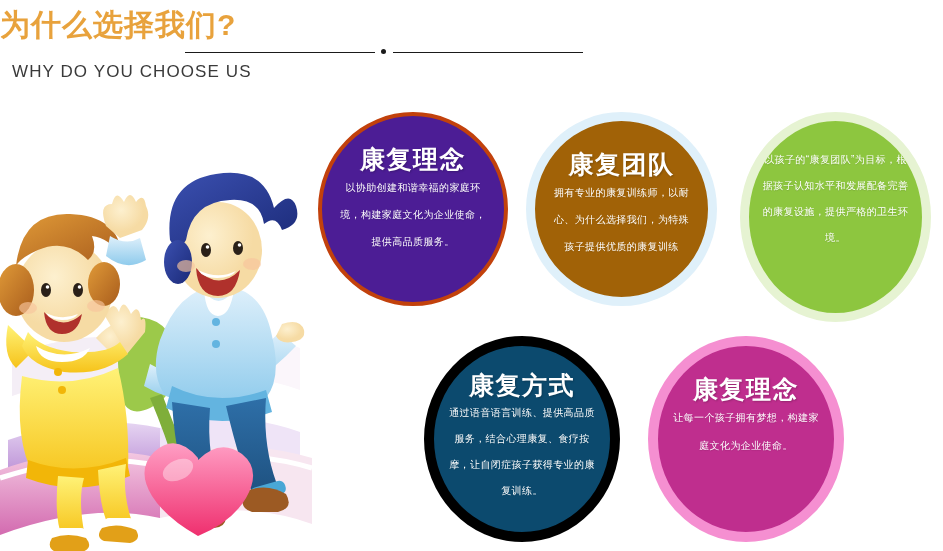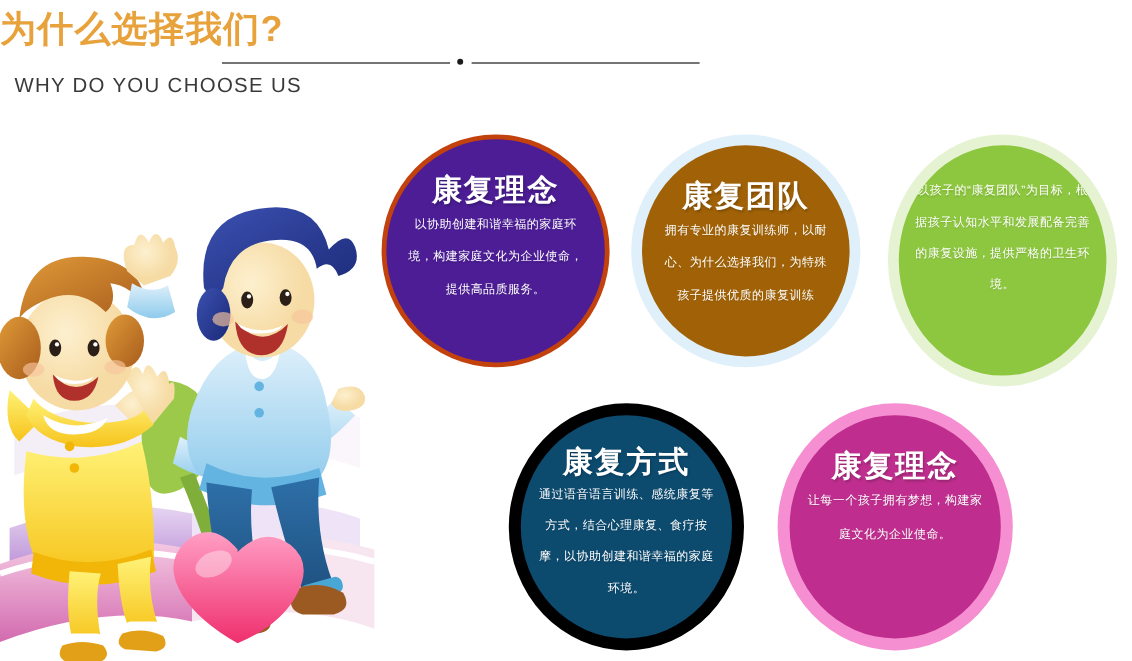--- a/index.html
+++ b/index.html
@@ -302,19 +302,19 @@
   <div class="bub-title">康复团队</div>
   <div class="bub-body">拥有专业的康复训练师，以耐心、为什么选择我们，为特殊孩子提供优质的康复训练</div>
 </div>
 
 <div class="bubble" id="bubble-rehab-environment">
   <div class="bub-body">以孩子的“康复团队”为目标，根据孩子认知水平和发展配备完善的康复设施，提供严格的卫生环境。</div>
 </div>
 
 <div class="bubble" id="bubble-rehab-method">
   <div class="bub-title">康复方式</div>
-  <div class="bub-body">通过语音语言训练、感统康复等方式，结合心理康复、食疗按摩，以协助创建和谐幸福的家庭环境。</div>
+  <div class="bub-body">通过语音语言训练、提供高品质服务，结合心理康复、食疗按摩，让自闭症孩子获得专业的康复训练。</div>
 </div>
 
 <div class="bubble" id="bubble-rehab-vision">
   <div class="bub-title">康复理念</div>
   <div class="bub-body">让每一个孩子拥有梦想，构建家庭文化为企业使命。</div>
 </div>
 
 </body></html>

